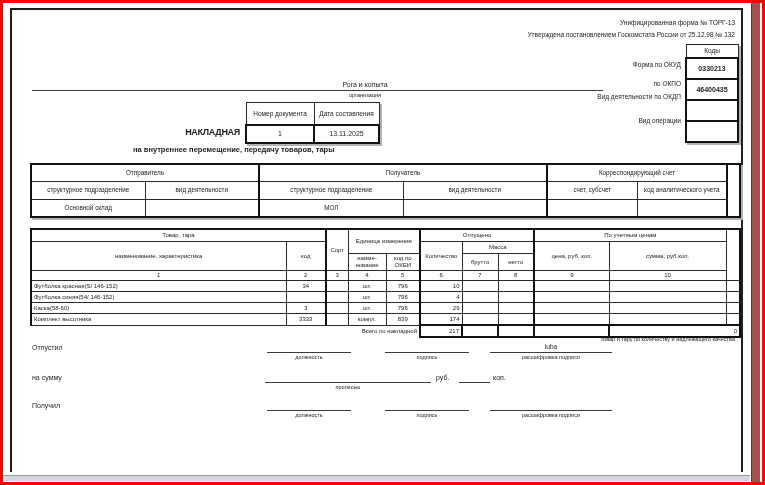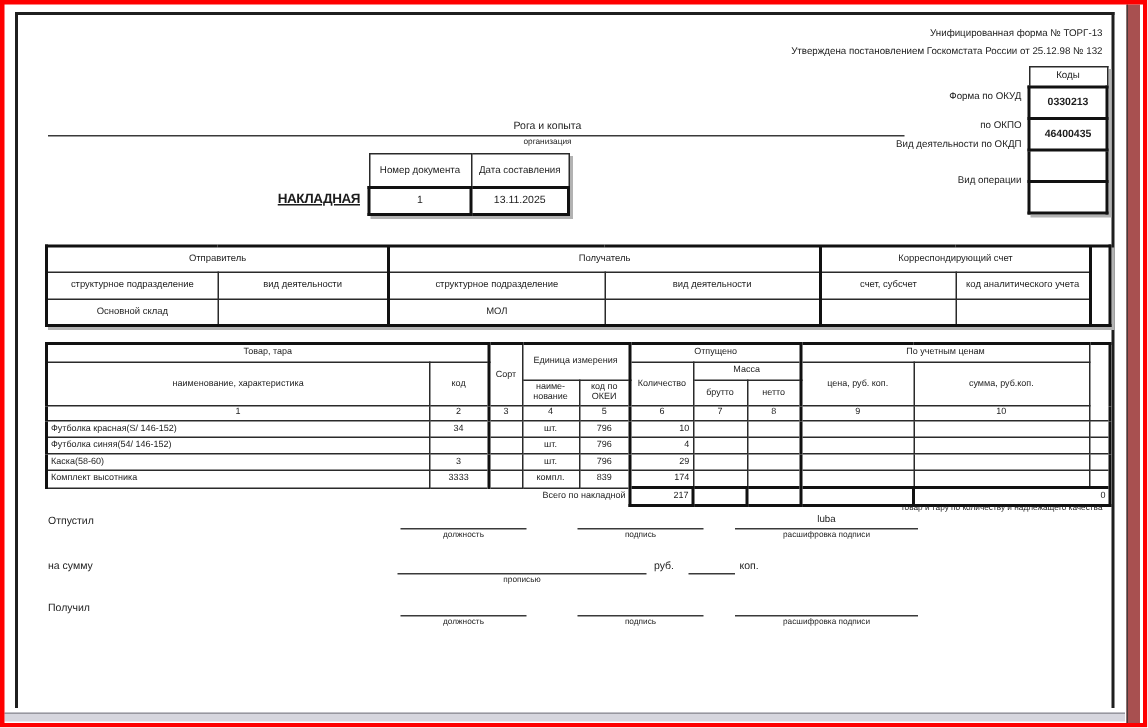--- a/index.html
+++ b/index.html
@@ -87,37 +87,38 @@
     <tr>
           <td class="val"></td>
         </tr>
   </tbody>
     </table>
 
   <div class="abs f7 c" style="top:81px;left:255px;width:220px;">Рога и копыта</div>
   <div class="line" style="top:90px;left:32px;width:571px;"></div>
   <div class="abs f55 c" style="top:92px;left:255px;width:220px;">организация</div>
 
-  <div class="abs b r" style="top:127px;left:148px;width:92px;font-size:9px;letter-spacing:-0.3px;text-decoration:underline;">НАКЛАДНАЯ</div>
+  <div class="abs b r" style="top:127px;left:148px;width:92px;font-size:9px;letter-spacing:-0.3px;">НАКЛАДНАЯ</div>
   <table class="tbl docnum shadow" style="left:245px;top:102px;width:133px;">
     <colgroup>
         <col style="width:68px">
         <col style="width:65px">
       </colgroup>
     <tbody>
         <tr>
       <td class="hd wrap">Номер документа</td>
       <td class="hd wrap">Дата составления</td>
     </tr>
     <tr>
       <td class="val">1</td>
       <td class="val">13.11.2025</td>
     </tr>
   </tbody>
     </table>
+  <div class="abs b" style="top:145px;left:133px;font-size:7.5px;">на внутреннее перемещение, передачу товаров, тары</div>
 
   <table class="tbl parties shadow" style="left:30px;top:163px;width:709px;">
     <colgroup>
       <col style="width:114px">
         <col style="width:114px">
         <col style="width:144px">
         <col style="width:144px">
       <col style="width:90px">
         <col style="width:90px">
         <col style="width:13px">

